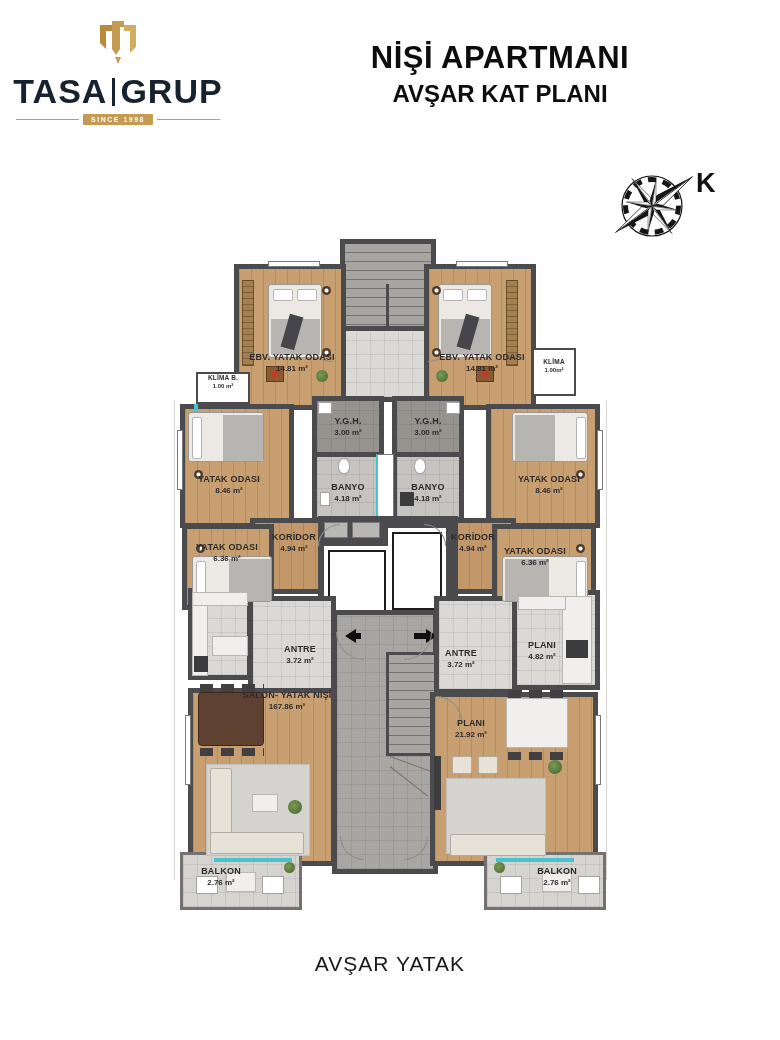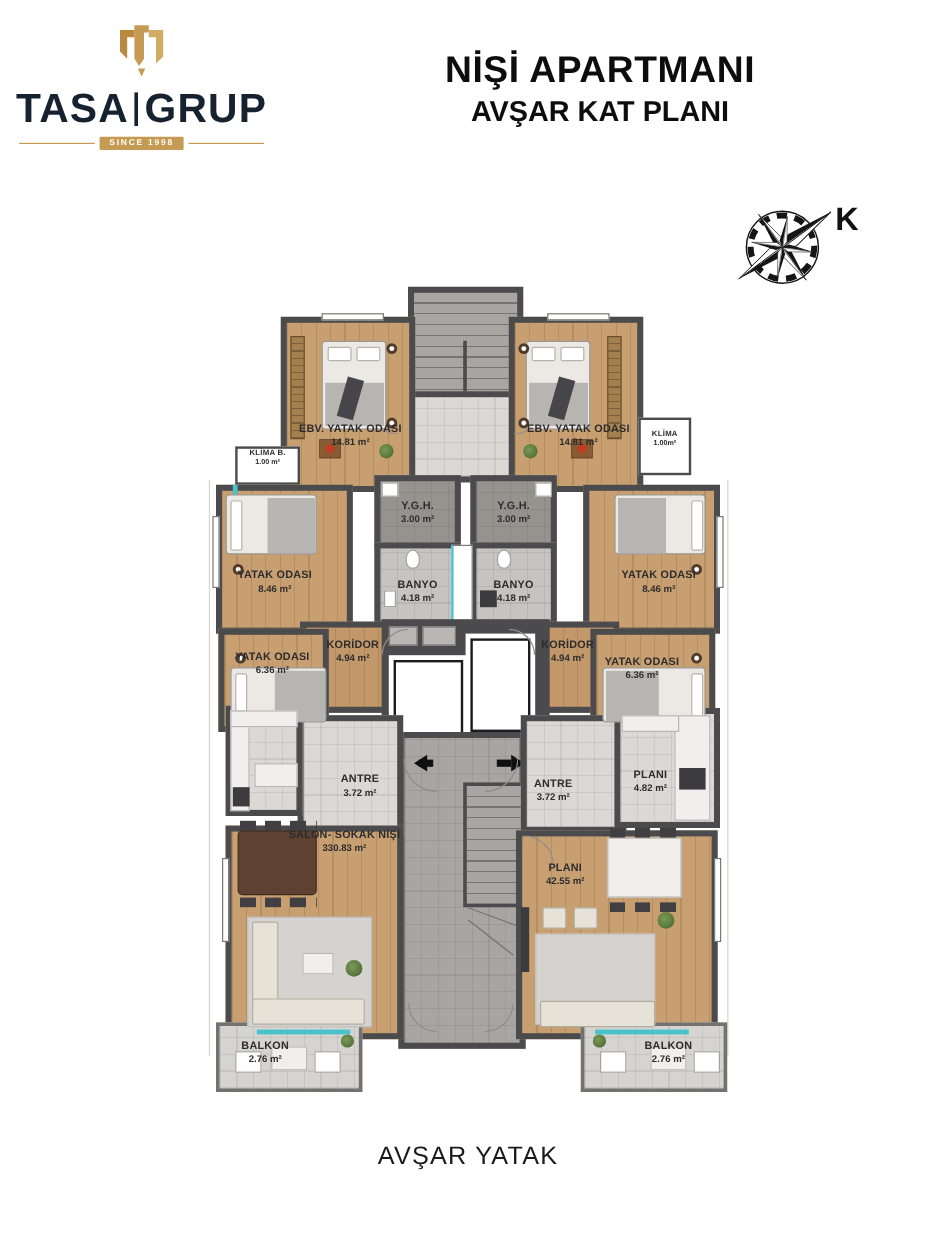--- a/index.html
+++ b/index.html
@@ -326,26 +326,26 @@
   </div>
   <div class="lbl" style="left:411px;top:648px;width:100px">
     <span class="nm">ANTRE</span>
     <span class="ar">3.72 m²</span>
   </div>
   <div class="lbl" style="left:492px;top:640px;width:100px">
     <span class="nm">PLANI</span>
     <span class="ar">4.82 m²</span>
   </div>
   <div class="lbl" style="left:227px;top:690px;width:120px">
-    <span class="nm">SALON- SOKAK NİŞİ</span>
-    <span class="ar">330.83 m²</span>
+    <span class="nm">SALON- YATAK NİŞİ</span>
+    <span class="ar">167.86 m²</span>
   </div>
   <div class="lbl" style="left:421px;top:718px;width:100px">
     <span class="nm">PLANI</span>
-    <span class="ar">42.55 m²</span>
+    <span class="ar">21.92 m²</span>
   </div>
   <div class="lbl" style="left:171px;top:866px;width:100px">
     <span class="nm">BALKON</span>
     <span class="ar">2.76 m²</span>
   </div>
   <div class="lbl" style="left:507px;top:866px;width:100px">
     <span class="nm">BALKON</span>
     <span class="ar">2.76 m²</span>
   </div>
 

